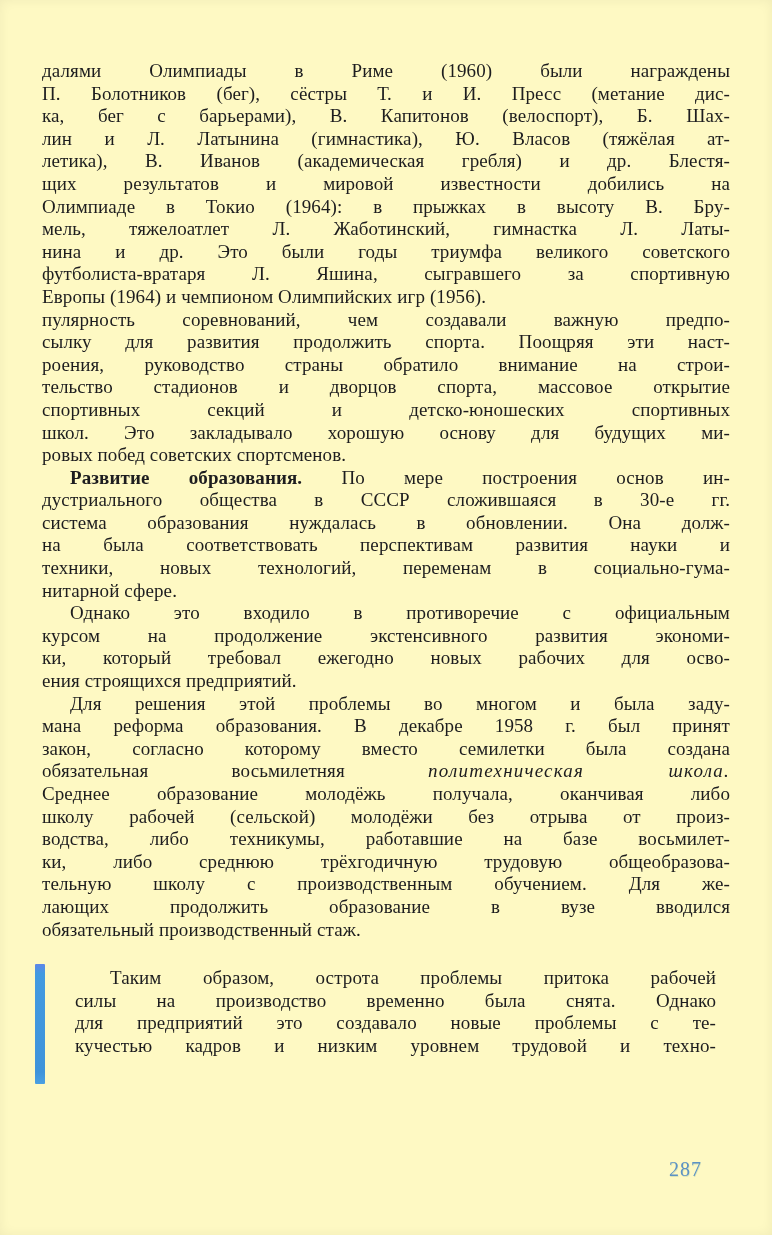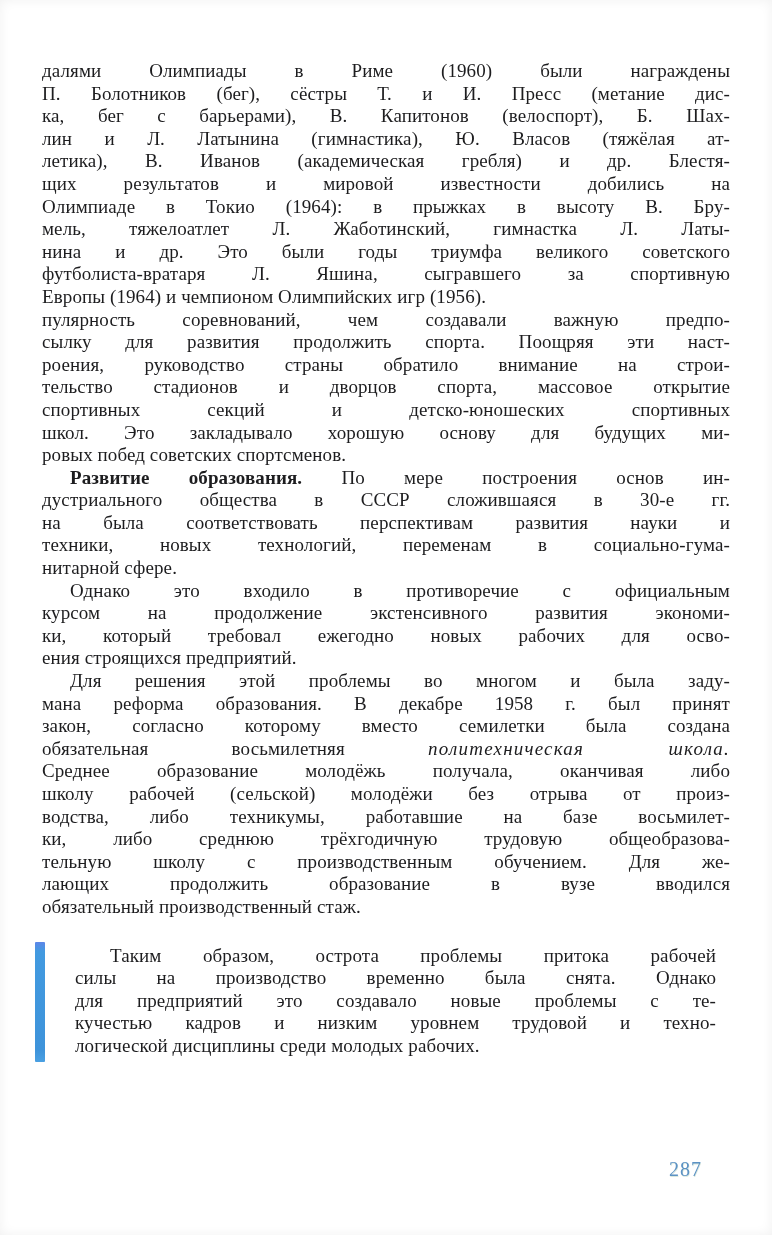--- a/index.html
+++ b/index.html
@@ -4,21 +4,21 @@
 <style>
   html, body {
     margin: 0;
     padding: 0;
     background: #e9e9e7;
   }
   .page {
     position: relative;
     width: 772px;
     height: 1235px;
-    background: #ffffff;
+    background: #fef9c3;
     overflow: hidden;
     box-shadow: inset 0 0 12px rgba(0,0,0,0.06);
     font-family: "Liberation Serif", "DejaVu Serif", serif;
     color: #1d1d1f;
   }
   .text-col {
     position: absolute;
     left: 42px;
     top: 60px;
     width: 688px;
@@ -89,20 +89,21 @@
           <div class="ln"><span>сылку для развития продолжить спорта. Поощряя эти наст-</span></div>
           <div class="ln"><span>роения, руководство страны обратило внимание на строи-</span></div>
           <div class="ln"><span>тельство стадионов и дворцов спорта, массовое открытие</span></div>
           <div class="ln"><span>спортивных секций и детско-юношеских спортивных</span></div>
           <div class="ln"><span>школ. Это закладывало хорошую основу для будущих ми-</span></div>
           <div class="ln last"><span>ровых побед советских спортсменов.</span></div>
         </div>
         <div class="para">
           <div class="ln ind"><span class="b">Развитие образования.</span><span> По мере построения основ ин-</span></div>
           <div class="ln"><span>дустриального общества в СССР сложившаяся в 30-е гг.</span></div>
+          <div class="ln"><span>система образования нуждалась в обновлении. Она долж-</span></div>
           <div class="ln"><span>на была соответствовать перспективам развития науки и</span></div>
           <div class="ln"><span>техники, новых технологий, переменам в социально-гума-</span></div>
           <div class="ln last"><span>нитарной сфере.</span></div>
         </div>
         <div class="para">
           <div class="ln ind"><span>Однако это входило в противоречие с официальным</span></div>
           <div class="ln"><span>курсом на продолжение экстенсивного развития экономи-</span></div>
           <div class="ln"><span>ки, который требовал ежегодно новых рабочих для осво-</span></div>
           <div class="ln last"><span>ения строящихся предприятий.</span></div>
         </div>
@@ -121,19 +122,18 @@
         </div>
       </div>
     <div class="quote-block">
       <div class="quote-bar"></div>
       <div id="quote">
           <div class="para">
             <div class="ln ind"><span>Таким образом, острота проблемы притока рабочей</span></div>
             <div class="ln"><span>силы на производство временно была снята. Однако</span></div>
             <div class="ln"><span>для предприятий это создавало новые проблемы с те-</span></div>
             <div class="ln"><span>кучестью кадров и низким уровнем трудовой и техно-</span></div>
-            <div class="ln last"><span>логической дисциплины среди молодых рабочих.</span></div>
           </div>
         </div>
     </div>
   </div>
   <div class="page-number">287</div>
 </div>
 
 </body></html>

